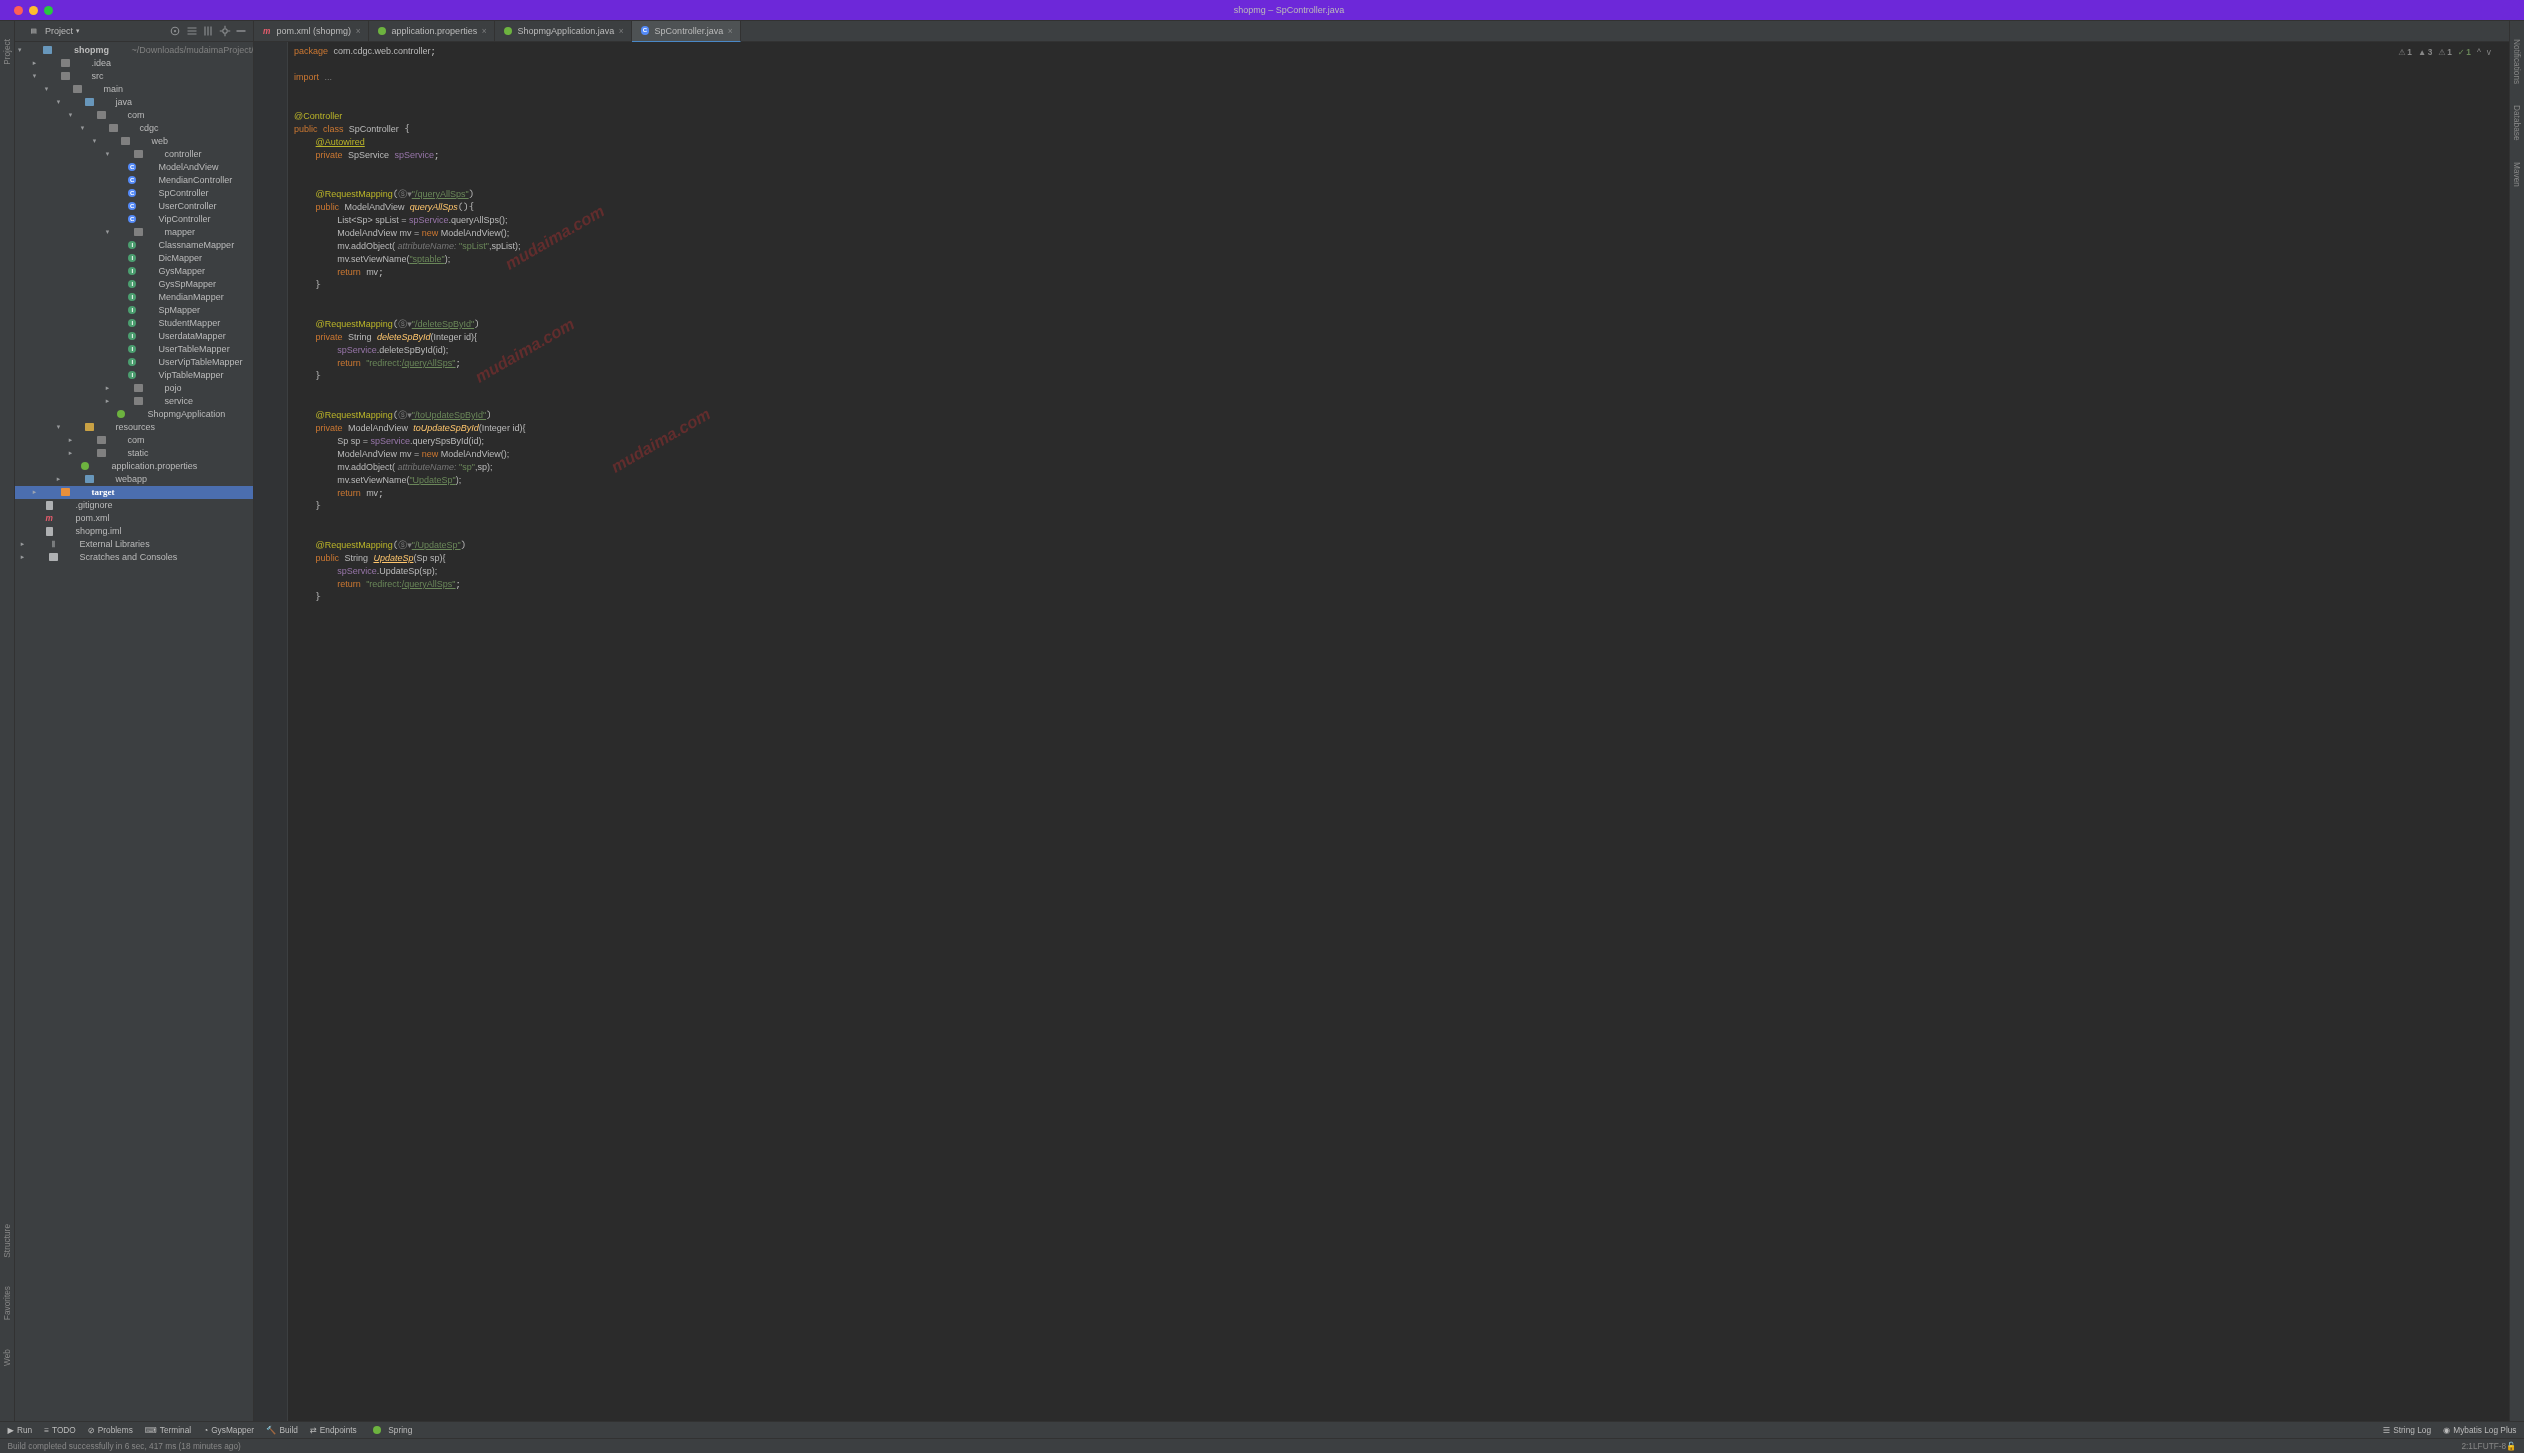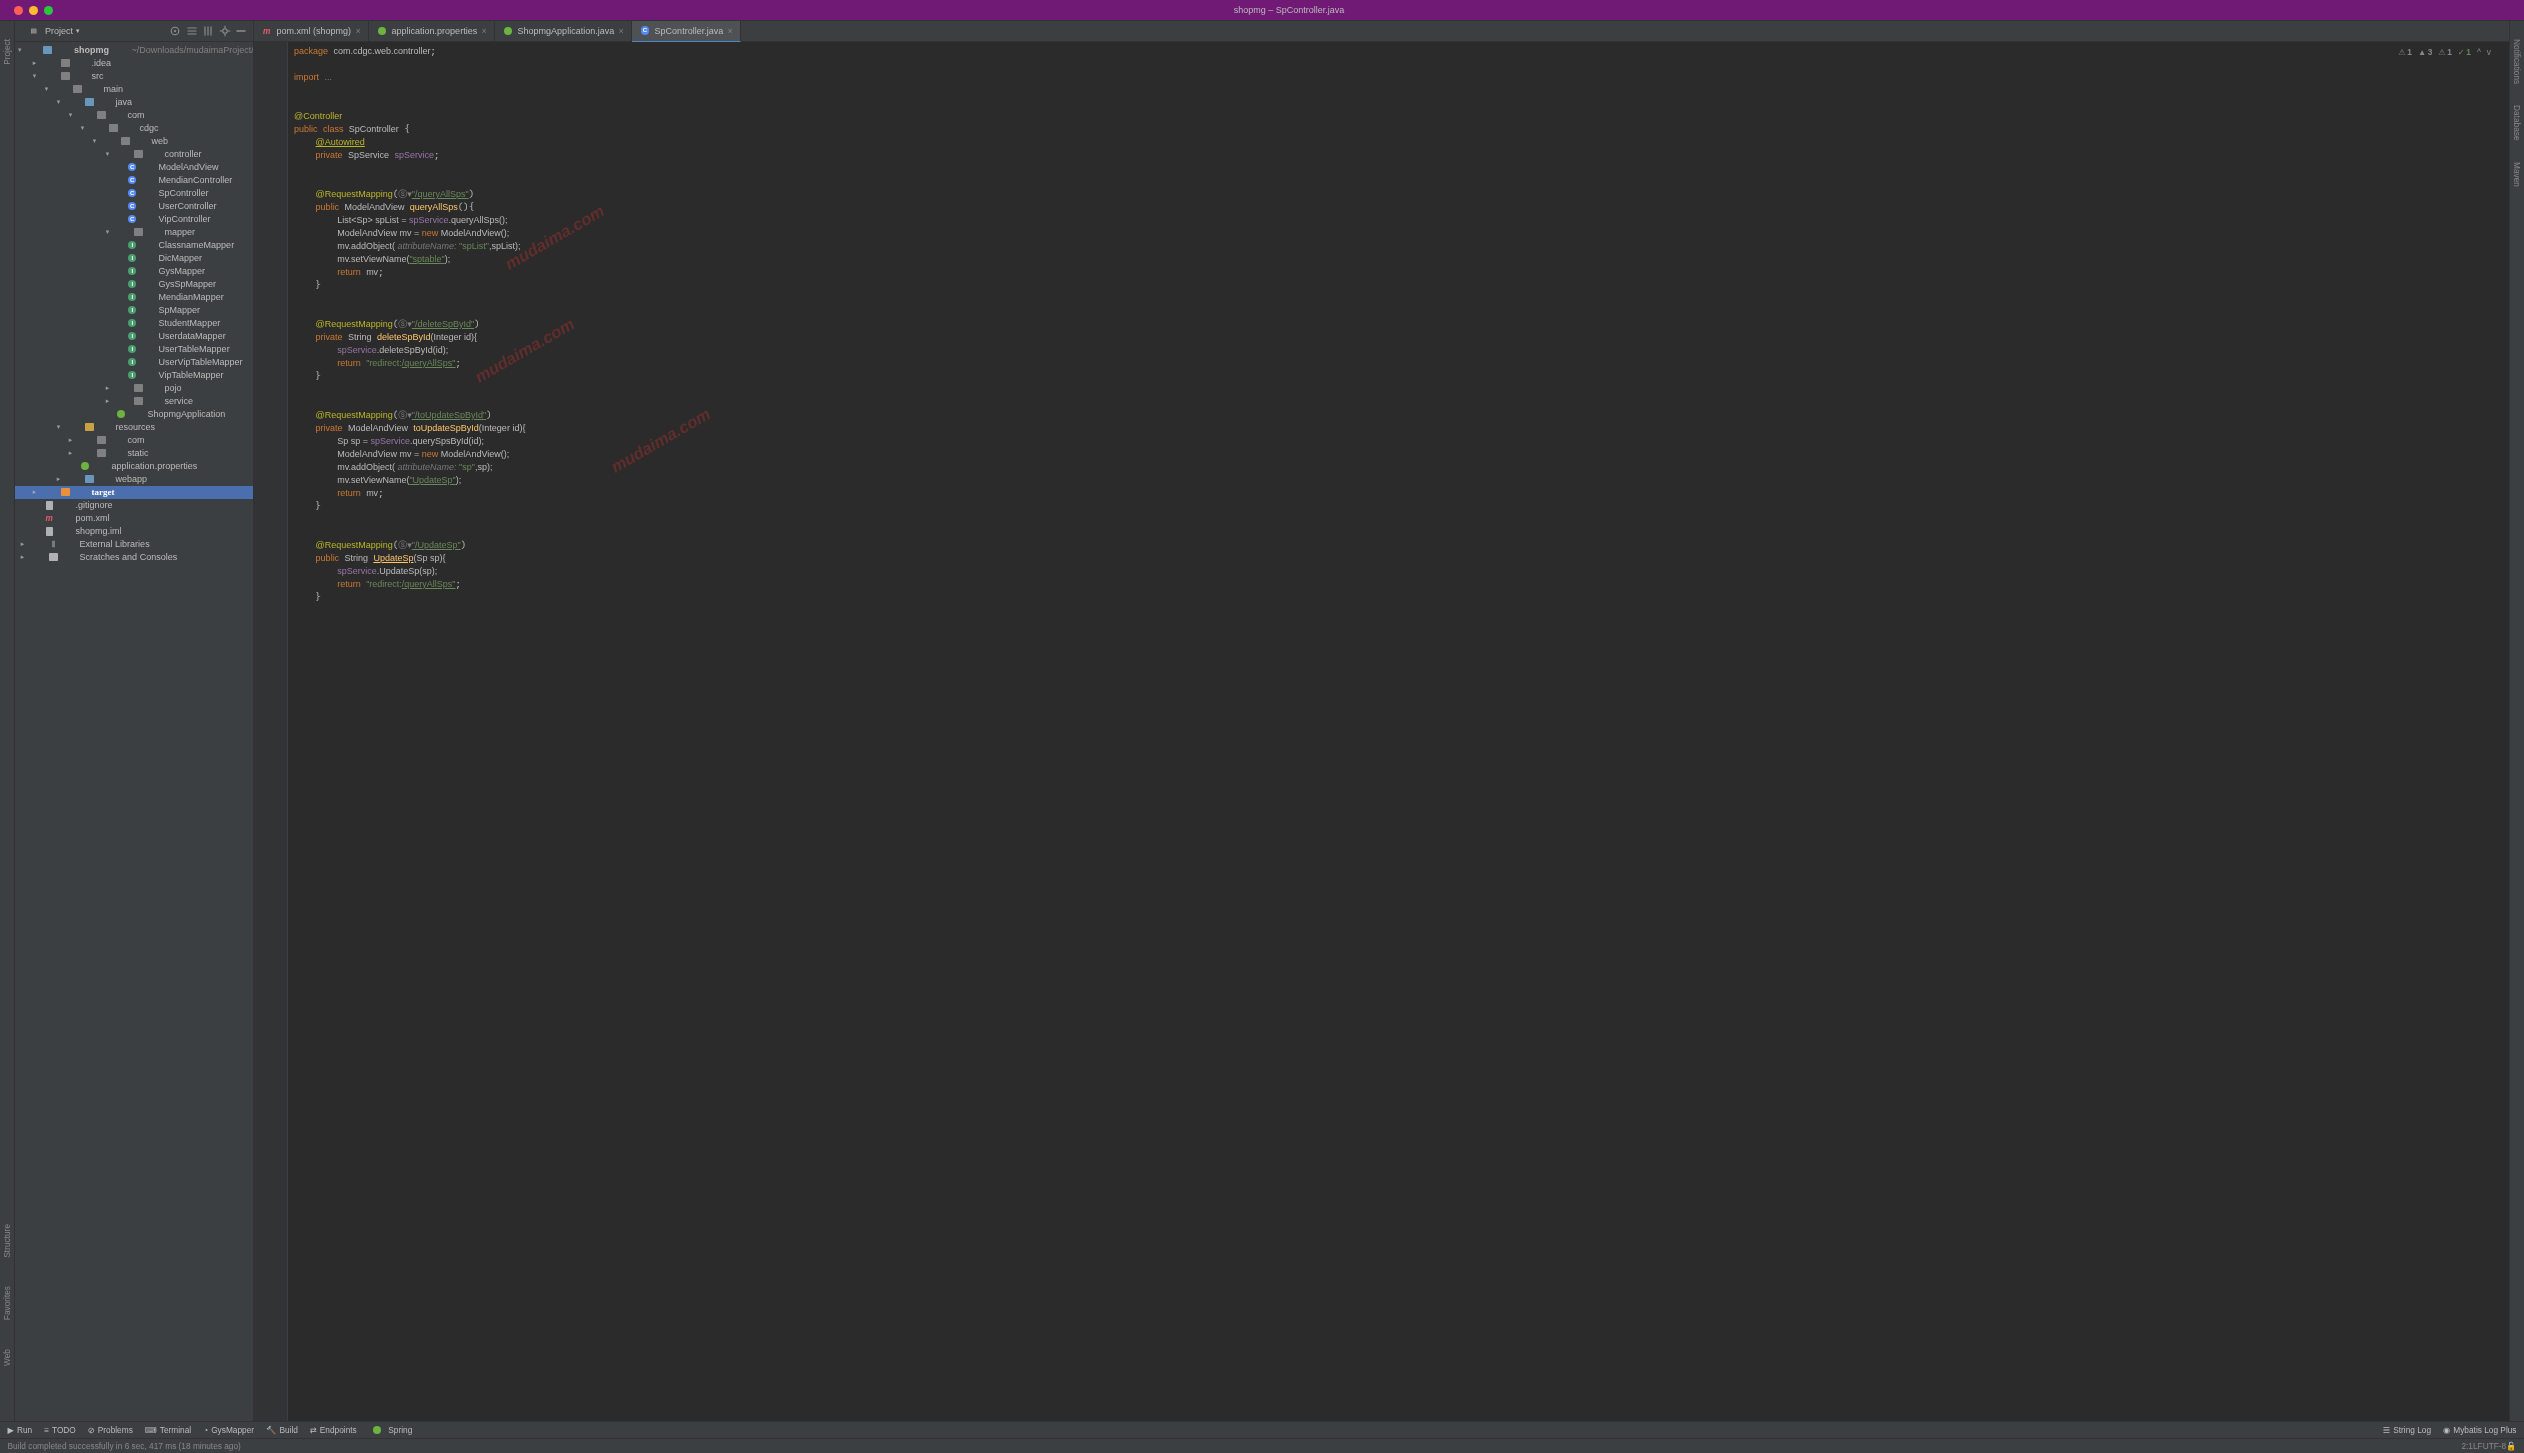--- a/index.html
+++ b/index.html
@@ -1,19 +1,19 @@
 <!DOCTYPE html>
 <html style="font-size:12px"><head>
 <meta charset="utf-8">
 <style>
 * { margin: 0; padding: 0; box-sizing: border-box; font-family: -apple-system, BlinkMacSystemFont, "Segoe UI", sans-serif; }
 body { background: #2b2b2b; color: #bbbbbb; font-size: 9px; overflow: hidden; height: 100vh; display: flex; flex-direction: column; }
 
 
-.titlebar { height: 21px; background: #701a75; display: flex; align-items: center; padding: 0 14px; border-bottom: 0.8px solid #323232; }
+.titlebar { height: 21px; background: #6d28d9; display: flex; align-items: center; padding: 0 14px; border-bottom: 0.8px solid #323232; }
 .traffic { display: flex; gap: 6px; margin-right: 15px; }
 .dot { width: 9px; height: 9px; border-radius: 50%; }
 .dot.red { background: #ff5f56; }
 .dot.yellow { background: #ffbd2e; }
 .dot.green { background: #27c93f; }
 .title { flex: 1; text-align: center; color: #bbb; font-weight: 500; }
 
 
 .main { flex: 1; display: flex; overflow: hidden; }
 
@@ -63,21 +63,21 @@
 .tab-close { opacity: 0.5; font-size: 8.3px; }
 
 
 .editor { flex: 1; display: flex; overflow: hidden; position: relative; }
 .gutter { width: 34px; background: #313335; border-right: 0.8px solid #3c3f41; padding-top: 3px; position: relative; }
 .code { flex: 1; font-family: "JetBrains Mono", "Menlo", "Consolas", monospace; font-size: 9px; line-height: 13px; padding: 3px 0 3px 6px; white-space: pre; overflow: auto; position: relative; }
 .code .k { color: #cc7832; }
 .code .s { color: #6a8759; }
 .code .a { color: #bbb529; }
 .code .c { color: #808080; }
-.code .n { color: #ffc66d; }
+.code .n { color: #ffc66d; font-style: italic; }
 .code .u { text-decoration: underline; }
 .code .param { color: #787878; font-style: italic; }
 .code .field { color: #9876aa; }
 .insp { position: absolute; top: 4.5px; right: 18px; display: flex; gap: 6px; font-size: 8.3px; color: #888; }
 .insp span { display: flex; gap: 1.5px; align-items: center; }
 .wm { position: absolute; color: rgba(200,50,50,0.35); font-size: 16.6px; font-weight: bold; transform: rotate(-30deg); pointer-events: none; font-style: italic; }
 
 
 .right-rail { width: 15px; background: #3c3f41; border-left: 0.8px solid #323232; display: flex; flex-direction: column; align-items: center; padding-top: 15px; gap: 15px; }
 

